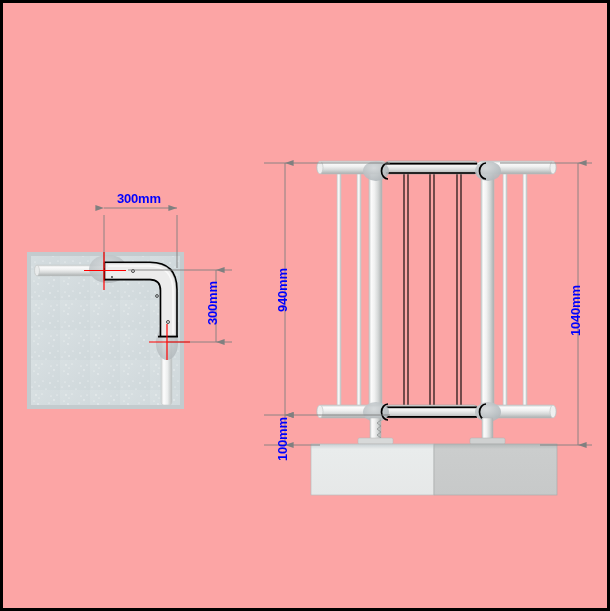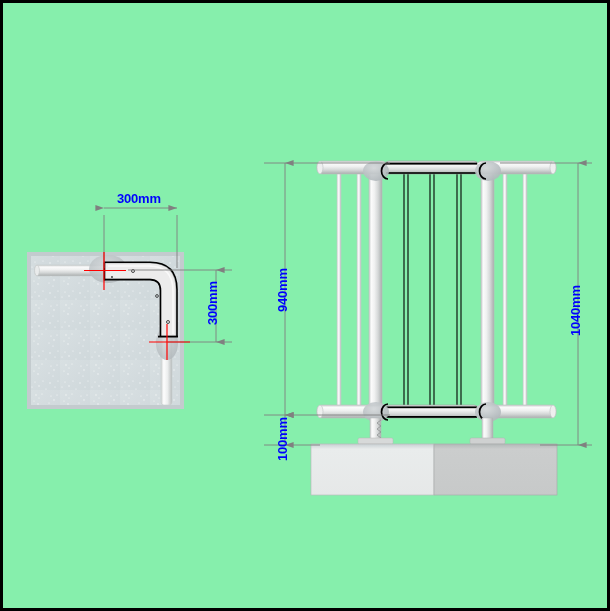--- a/index.html
+++ b/index.html
@@ -7,21 +7,21 @@
     padding: 0;
     background: #ffffff;
   }
   body {
     font-family: "Liberation Sans", sans-serif;
   }
   #page {
     position: relative;
     width: 610px;
     height: 611px;
-    background: #86efac;
+    background: #fca5a5;
     box-sizing: border-box;
     overflow: hidden;
   }
   #frame-border {
     position: absolute;
     left: 0; top: 0;
     width: 610px; height: 611px;
     box-sizing: border-box;
     border: 3px solid #000000;
     pointer-events: none;

